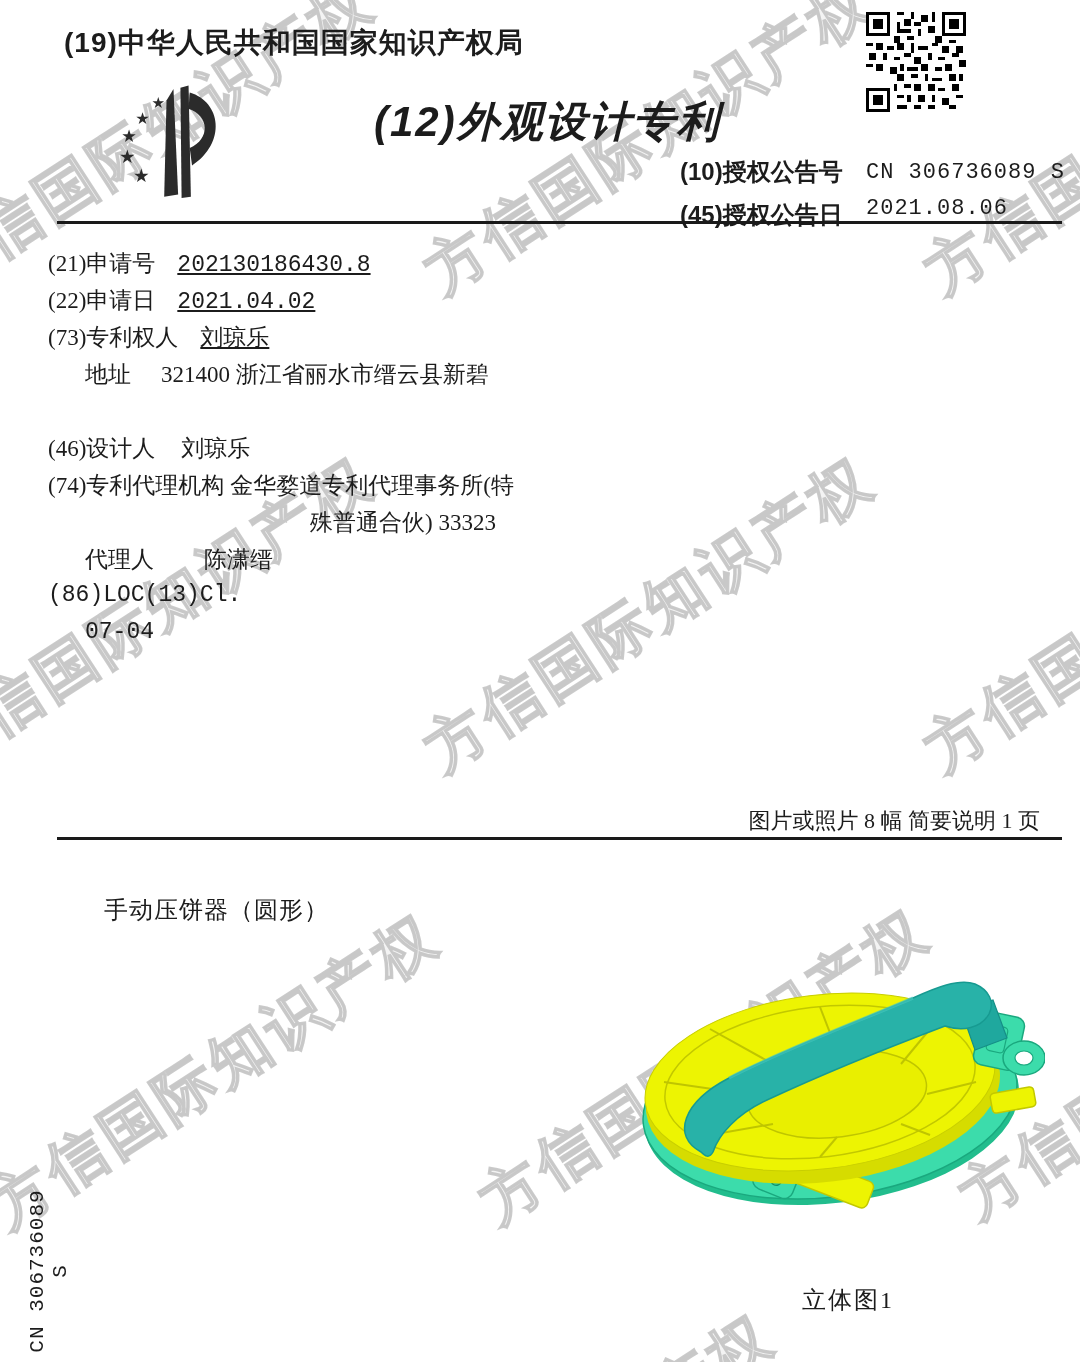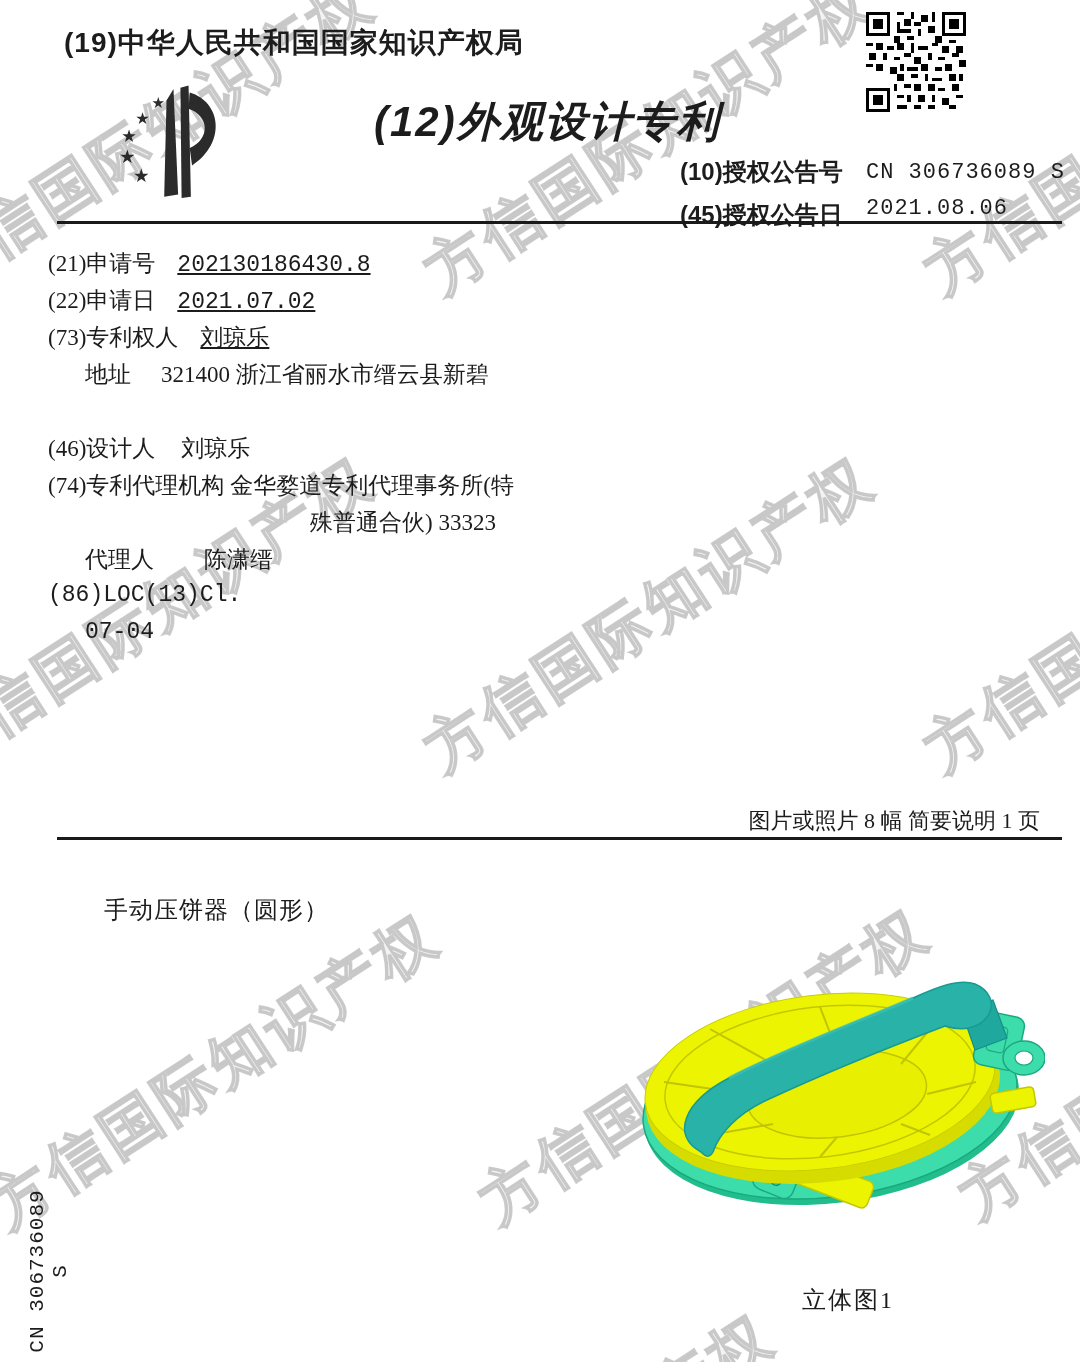--- a/index.html
+++ b/index.html
@@ -163,21 +163,21 @@
   <div class="abs pubval mono" style="left:866px; top:160px;">CN 306736089 S</div>
   <div class="abs publbl hei" style="left:680px; top:192px;margin-top:7px;">(45)授权公告日</div>
   <div class="abs pubval mono" style="left:866px; top:196px;">2021.08.06</div>
 
   <div class="rule" style="top:221px;"></div>
 
   <div class="bib" style="left:48px; top:248px;">
     <span>(21)申请号</span><span class="v mono">202130186430.8</span>
   </div>
   <div class="bib" style="left:48px; top:285px;">
-    <span>(22)申请日</span><span class="v mono">2021.07.02</span>
+    <span>(22)申请日</span><span class="v mono">2021.04.02</span>
   </div>
   <div class="bib" style="left:48px; top:322px;">
     <span>(73)专利权人</span><span class="v">刘琼乐</span>
   </div>
   <div class="bib" style="left:85px; top:359px;">
     <span>地址</span><span class="v3">321400 浙江省丽水市缙云县新碧</span>
   </div>
   <div class="bib" style="left:48px; top:433px;">
     <span>(46)设计人</span><span class="v2">刘琼乐</span>
   </div>

